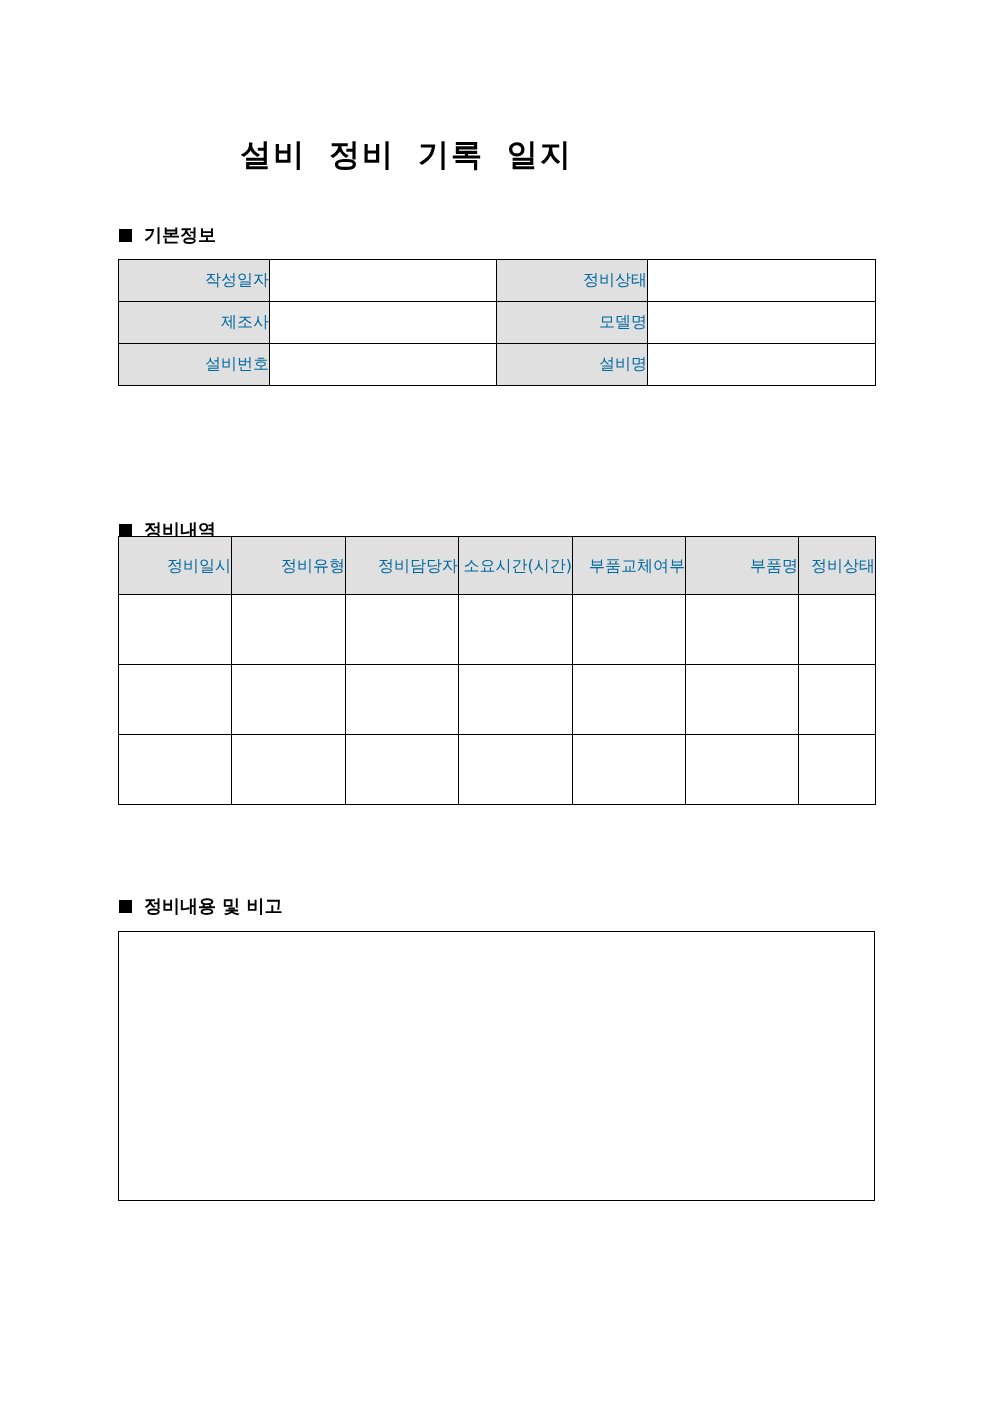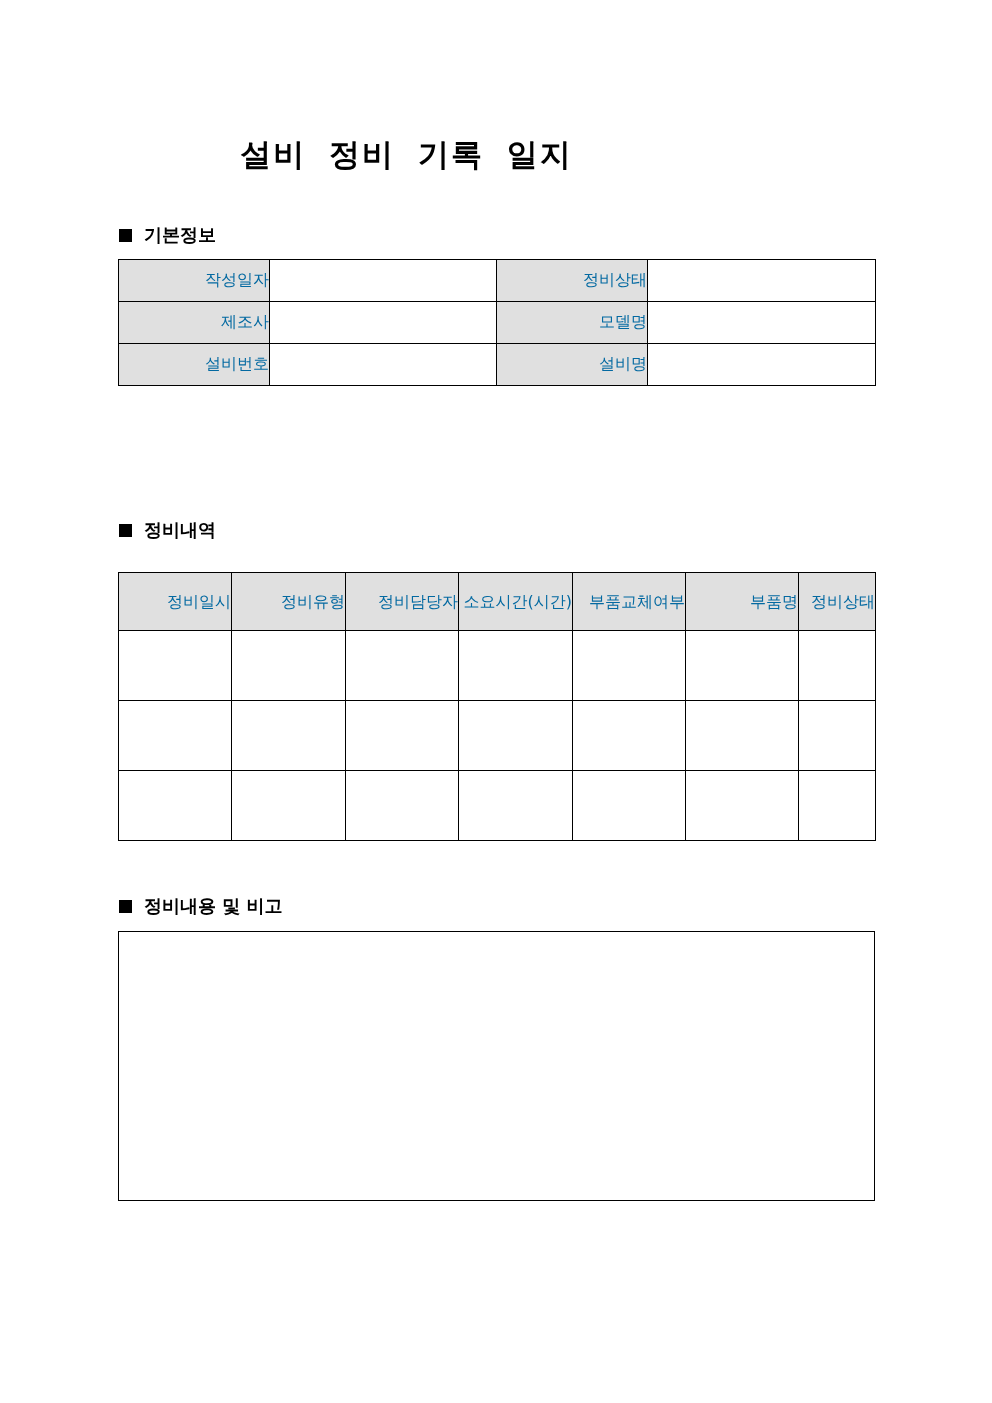--- a/index.html
+++ b/index.html
@@ -6,21 +6,21 @@
     body { width: 992px; height: 1403px; position: relative; font-family: "DejaVu Sans", "Liberation Sans", sans-serif; color: #000; }
     .title { position: absolute; top: 134px; left: 0; width: 813px; text-align: center; font-size: 31px; font-weight: bold; letter-spacing: 2px; word-spacing: 10px; }
     .section-heading { position: absolute; left: 119px; font-size: 18px; font-weight: bold; display: flex; align-items: center; }
     .section-heading .bullet { display: inline-block; width: 13px; height: 13px; background: #000; margin-right: 12px; }
     table { border-collapse: collapse; position: absolute; left: 118px; table-layout: fixed; }
     td { border: 1.5px solid #000; padding: 0; text-align: right; vertical-align: middle; font-size: 16px; color: #0369a1; }
     td.label { background: #e0e0e0; }
     #basic-info { top: 259px; width: 757px; }
     #basic-info tr.r { height: 42px; }
     #basic-info tr.r-tall { height: 61px; }
-    #history { top: 572px; width: 757px; }
+    #history { top: 536px; width: 757px; }
     #history tr.head { height: 58px; }
     #history tr.body-row { height: 70px; }
     #history td.label { line-height: 24px; }
     .notes-box { position: absolute; left: 118px; top: 931px; width: 755px; height: 268px; border: 1.5px solid #000; }
   </style>
 </head>
 <body>
 
 <div class="title">설비 정비 기록 일지</div>
 

